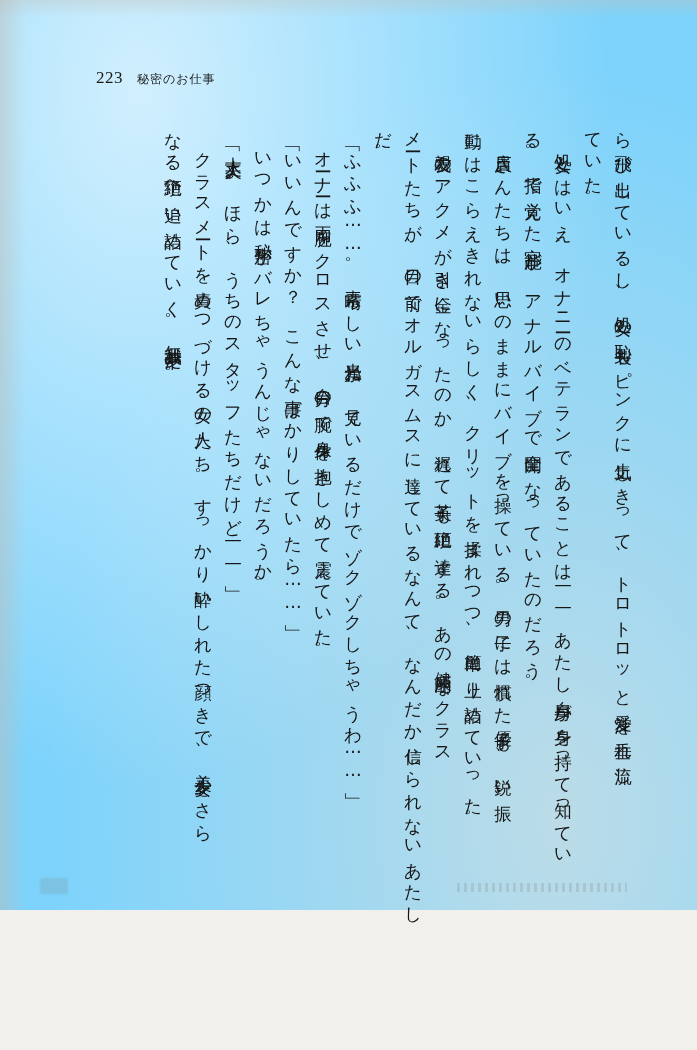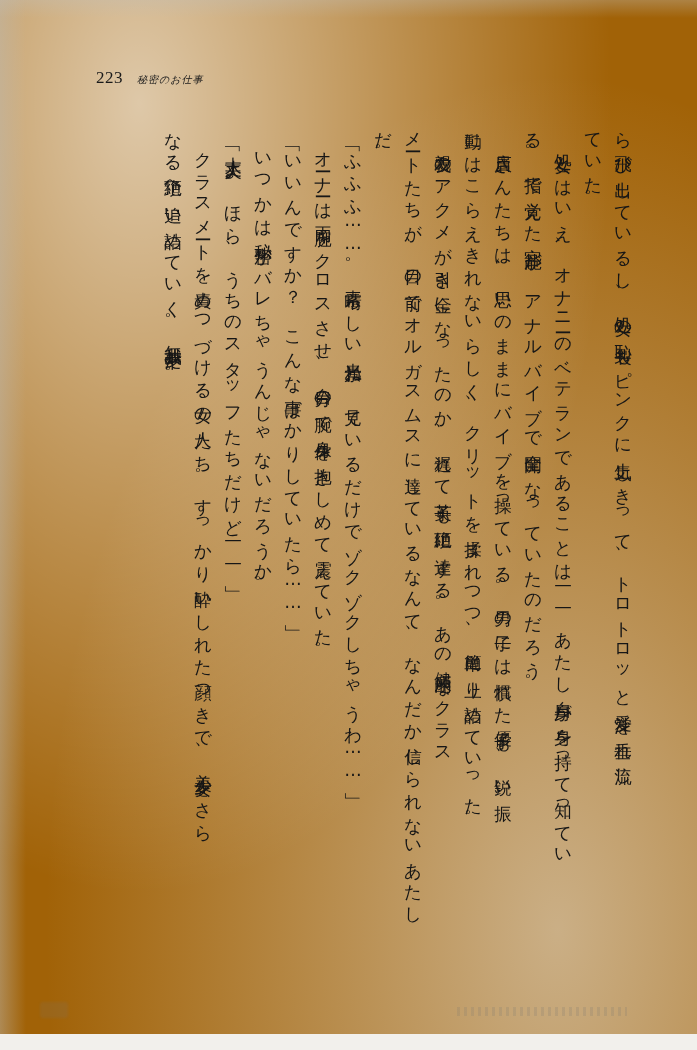--- a/index.html
+++ b/index.html
@@ -9,22 +9,22 @@
   body {
     width: 697px;
     height: 1050px;
     background: #f2f0ec;
     font-family: "DejaVu Sans", sans-serif;
     overflow: hidden;
   }
   .page {
     position: relative;
     width: 697px;
-    height: 1034px;
-    background: #a16207;
+    height: 910px;
+    background: #7dd3fc;
     box-sizing: border-box;
   }
   
   .page::before {
     content: "";
     position: absolute;
     inset: 0;
     background:
       radial-gradient(ellipse at 20% 10%, rgba(255,255,255,0.65), rgba(255,255,255,0) 60%),
       radial-gradient(ellipse at 80% 90%, rgba(230,226,218,0.6), rgba(255,255,255,0) 65%);
@@ -39,23 +39,22 @@
     gap: 14px;
     color: #1a1a1a;
   }
   .page-number {
     font-family: "Liberation Serif", serif;
     font-size: 17px;
     letter-spacing: 0.5px;
   }
   .running-title {
     font-family: "DejaVu Sans", sans-serif;
-    font-size: 10px;
+    font-size: 12px;
     letter-spacing: 1px;
-    font-style: italic;
   }
   .body-area {
     position: absolute;
     top: 120px;
     right: 66px;
     height: 880px;
     width: 560px;
     display: flex;
     flex-direction: row-reverse;
     align-items: flex-start;

